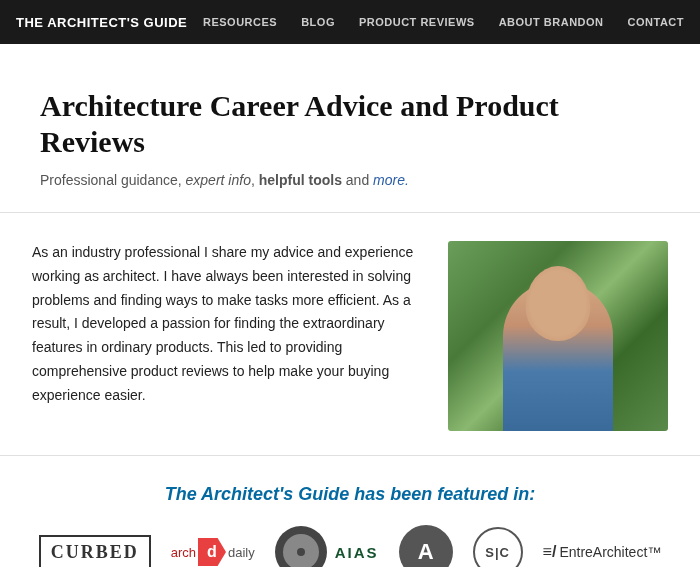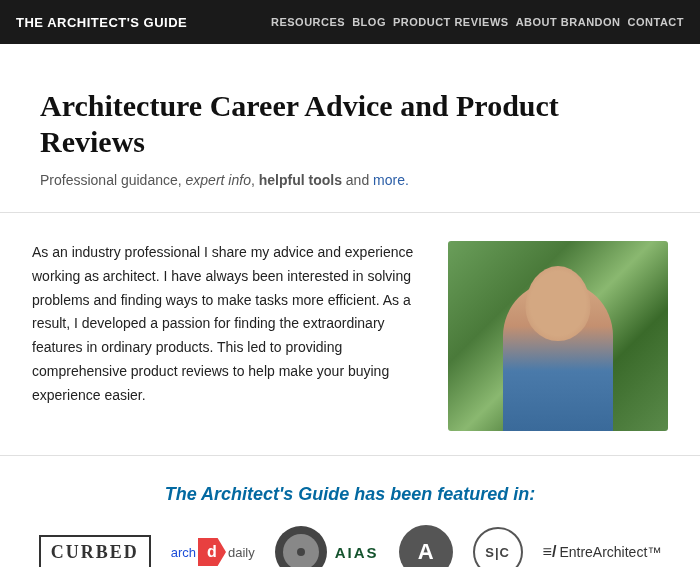--- a/index.html
+++ b/index.html
@@ -18,21 +18,21 @@
       font-family: Arial, sans-serif;
       font-size: 13px;
       font-weight: 900;
       text-transform: uppercase;
       letter-spacing: 0.5px;
       white-space: nowrap;
       margin-right: auto;
     }
     .nav-links {
       display: flex;
-      gap: 7px;
+      gap: 24px;
     }
     .nav-link {
       color: #ccc;
       font-family: Arial, sans-serif;
       font-size: 11px;
       font-weight: 600;
       text-transform: uppercase;
       letter-spacing: 0.5px;
       cursor: pointer;
       text-decoration: none;
@@ -52,21 +52,21 @@
       margin-bottom: 12px;
       line-height: 1.2;
     }
     .hero p {
       font-family: Arial, sans-serif;
       font-size: 14px;
       color: #555;
     }
     .hero p em { font-style: italic; }
     .hero p strong { font-weight: bold; }
-    .hero p a { color: #2b5ea7; text-decoration: none; }
+    .hero p a { color: #2b5ea7; text-decoration: none; font-style: italic; }
 
     
     .intro-section {
       display: flex;
       padding: 28px 32px 24px;
       gap: 24px;
       border-bottom: 1px solid #e0e0e0;
     }
     .intro-text {
       flex: 1;
@@ -291,21 +291,21 @@
   </div>
 </div>
 
 <div class="featured-section">
   <div class="featured-title">The Architect's Guide has been featured in:</div>
   <div class="logos-row">
 
     <div class="logo-curbed">CURBED</div>
 
     <div class="logo-archdaily">
-      <span style="font-family:Arial,sans-serif;font-size:13px;color:#1d4ed8;">arch</span>
+      <span style="font-family:Arial,sans-serif;font-size:13px;color:#b91c1c;">arch</span>
       <div class="archdaily-icon">d</div>
       <span style="font-family:Arial,sans-serif;font-size:13px;color:#555;">daily</span>
     </div>
 
     <div class="logo-aias">
       <div class="aias-circle">
         <div class="aias-inner"></div>
       </div>
       <span class="aias-text">AIAS</span>
     </div>

